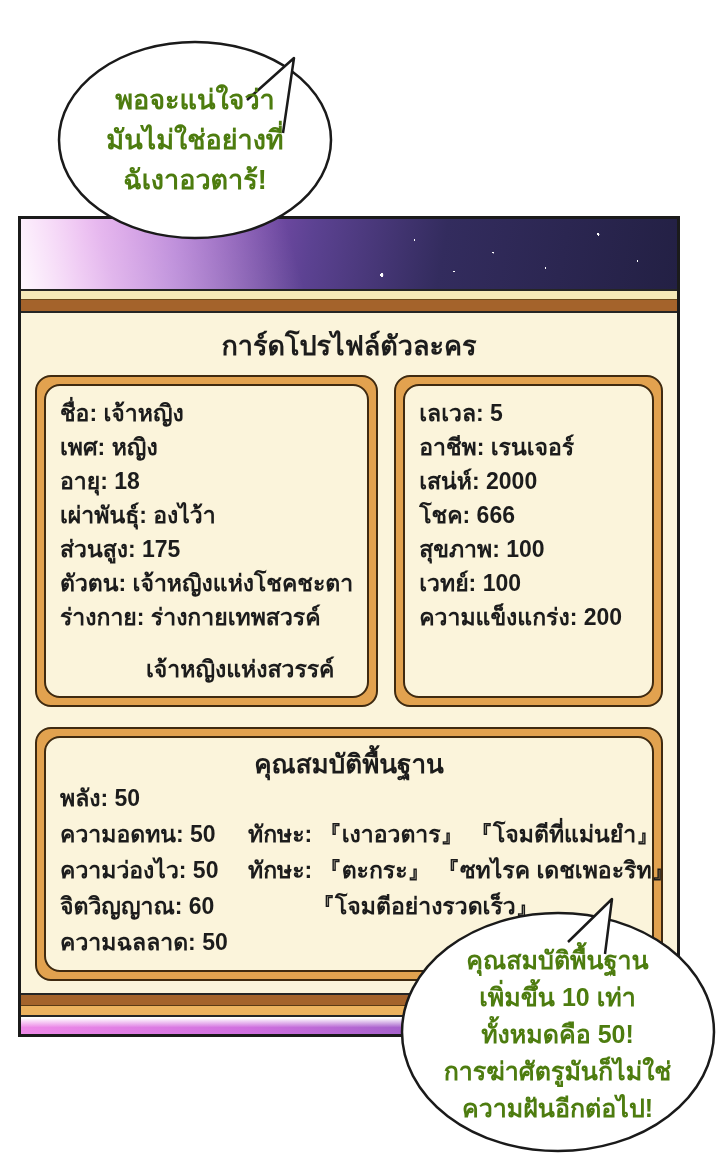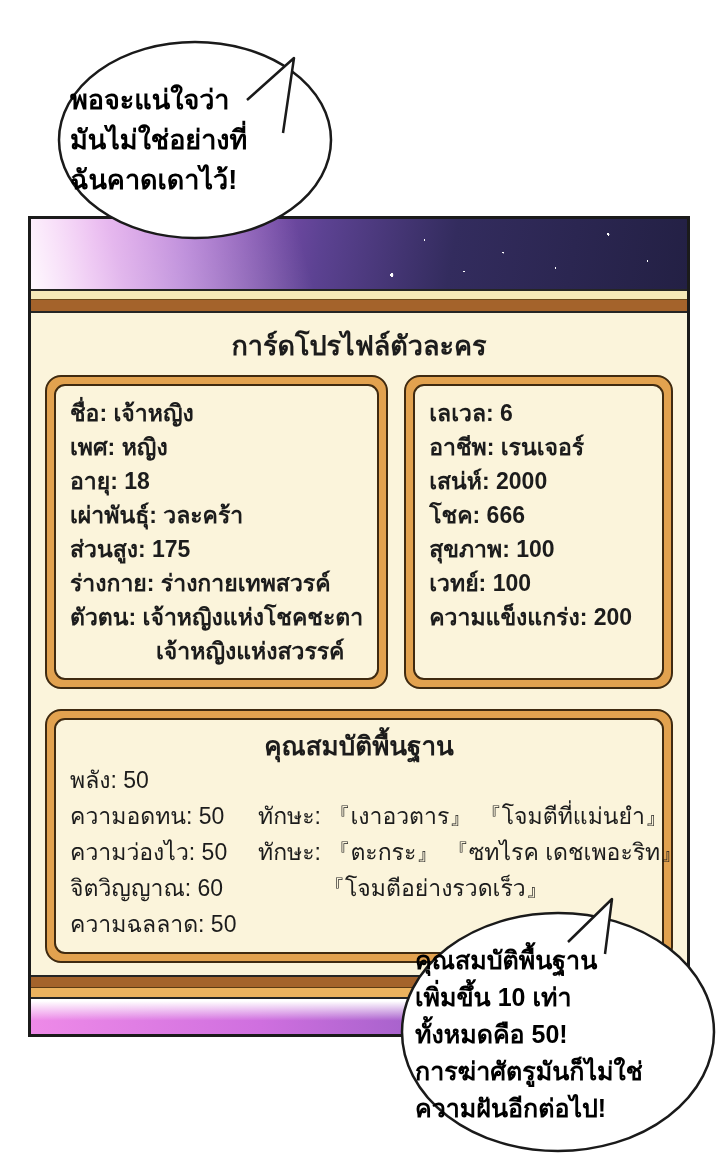--- a/index.html
+++ b/index.html
@@ -5,21 +5,21 @@
   * { margin:0; padding:0; box-sizing:border-box; }
   html,body { background:#ffffff; }
   body { font-family:"Liberation Sans","DejaVu Sans",sans-serif; }
   .page {
     position:relative; width:720px; height:1153px; margin:0 auto;
     background:#ffffff; overflow:hidden;
   }
 
   
   .panel {
-    position:absolute; left:28px; top:216px; width:662px; height:821px;
+    position:absolute; left:18px; top:216px; width:662px; height:821px;
     border:3px solid #1b1b1b; background:#fbf4db;
     display:flex; flex-direction:column; overflow:hidden;
   }
   .galaxy-top {
     height:70px; flex:0 0 auto;
     background-image:
       radial-gradient(circle 2px at 88% 22%, #ffffff 60%, rgba(255,255,255,0) 62%),
       radial-gradient(circle 1.5px at 72% 48%, #ffffff 60%, rgba(255,255,255,0) 62%),
       radial-gradient(circle 1.5px at 60% 30%, #ffffff 60%, rgba(255,255,255,0) 62%),
       radial-gradient(circle 1.5px at 94% 60%, #ffffff 60%, rgba(255,255,255,0) 62%),
@@ -48,40 +48,40 @@
   .card-body { background:#fbf4db; padding:8px 14px 12px; flex:0 0 auto; }
   .card-title {
     text-align:center; font-size:27px; font-weight:bold; color:#1c1c1c;
     padding:3px 0 8px;
   }
   .profile-row { display:flex; gap:16px; }
   .frame {
     border:2px solid #3f2a10; border-radius:16px; background:#e2a24f; padding:7px; flex:1;
   }
   .frame-inner {
-    border:2px solid #3f2a10; border-radius:11px; background:#fbf4db;
+    border:2px solid #3f2a10; border-radius:16px; background:#fbf4db;
     padding:10px 14px; height:100%;
   }
   .stat-line {
     font-size:23px; font-weight:bold; color:#1c1c1c; line-height:34px; white-space:nowrap;
   }
-  .stat-line.indent { margin-left:86px; }
+  .stat-line.indent { margin-left:86px;margin-top:18px; }
 
   .attr-frame { margin-top:20px; }
   .attr-title { text-align:center; font-size:26px; font-weight:bold; color:#1c1c1c; line-height:32px; }
   .attr-cols { display:flex; }
   .attr-left { width:188px; flex:0 0 auto; }
   .attr-right { flex:1; padding-top:36px; }
-  .attr-line { font-size:23px; font-weight:normal; color:#1c1c1c; line-height:36px; white-space:nowrap; }
+  .attr-line { font-size:23px; font-weight:bold; color:#1c1c1c; line-height:36px; white-space:nowrap; }
   .attr-line.indent2 { margin-left:64px; }
 
   
   .bubble-svg { position:absolute; z-index:5; }
   .bubble-text {
-    position:absolute; z-index:6; color:#000000;
+    position:absolute; z-index:6; text-align:center; color:#4d7c0f;
     font-weight:bold;
   }
   .bubble-text .line { display:block; }
   .bubble-top-text { left:70px; top:80px; width:250px; font-size:27px; line-height:40px; }
   .bubble-bottom-text { left:415px; top:942px; width:285px; font-size:25px; line-height:37px; }
 </style>
 </head>
 <body>
 
 <div class="page">
@@ -93,31 +93,31 @@
 
     <div class="card-body">
       <div class="card-title">การ์ดโปรไฟล์ตัวละคร</div>
 
       <div class="profile-row">
         <div class="frame">
           <div class="frame-inner">
             <div class="stat-line">ชื่อ: เจ้าหญิง</div>
             <div class="stat-line">เพศ: หญิง</div>
             <div class="stat-line">อายุ: 18</div>
-            <div class="stat-line">เผ่าพันธุ์: วละคร้า</div>
+            <div class="stat-line">เผ่าพันธุ์: องไว้า</div>
             <div class="stat-line">ส่วนสูง: 175</div>
+            <div class="stat-line">ตัวตน: เจ้าหญิงแห่งโชคชะตา</div>
             <div class="stat-line">ร่างกาย: ร่างกายเทพสวรค์</div>
-            <div class="stat-line">ตัวตน: เจ้าหญิงแห่งโชคชะตา</div>
             <div class="stat-line indent">เจ้าหญิงแห่งสวรรค์</div>
           </div>
         </div>
 
         <div class="frame">
           <div class="frame-inner">
-            <div class="stat-line">เลเวล: 6</div>
+            <div class="stat-line">เลเวล: 5</div>
             <div class="stat-line">อาชีพ: เรนเจอร์</div>
             <div class="stat-line">เสน่ห์: 2000</div>
             <div class="stat-line">โชค: 666</div>
             <div class="stat-line">สุขภาพ: 100</div>
             <div class="stat-line">เวทย์: 100</div>
             <div class="stat-line">ความแข็งแกร่ง: 200</div>
           </div>
         </div>
       </div>
 
@@ -147,21 +147,21 @@
     <div class="galaxy-bottom"></div>
   </div>
 
   <svg class="bubble-svg" style="left:0; top:0;" width="400" height="260" viewBox="0 0 400 260">
     <ellipse cx="195" cy="140" rx="136" ry="98" fill="#ffffff" stroke="#1a1a1a" stroke-width="2.5"></ellipse>
     <path d="M 247 100 L 294 58 L 283 133" fill="#ffffff" stroke="#1a1a1a" stroke-width="2.5" stroke-linejoin="round"></path>
   </svg>
   <div class="bubble-text bubble-top-text">
     <span class="line">พอจะแน่ใจว่า</span>
     <span class="line">มันไม่ใช่อย่างที่</span>
-    <span class="line">ฉันคาดเดาไว้!</span>
+    <span class="line">ฉัเงาอวตาร้!</span>
   </div>
 
   <svg class="bubble-svg" style="left:380px; top:880px;" width="340" height="273" viewBox="0 0 340 273">
     <ellipse cx="178" cy="152" rx="156" ry="119" fill="#ffffff" stroke="#1a1a1a" stroke-width="2.5"></ellipse>
     <path d="M 188 62 L 232 19 L 225 74" fill="#ffffff" stroke="#1a1a1a" stroke-width="2.5" stroke-linejoin="round"></path>
   </svg>
   <div class="bubble-text bubble-bottom-text">
     <span class="line">คุณสมบัติพื้นฐาน</span>
     <span class="line">เพิ่มขึ้น 10 เท่า</span>
     <span class="line">ทั้งหมดคือ 50!</span>

